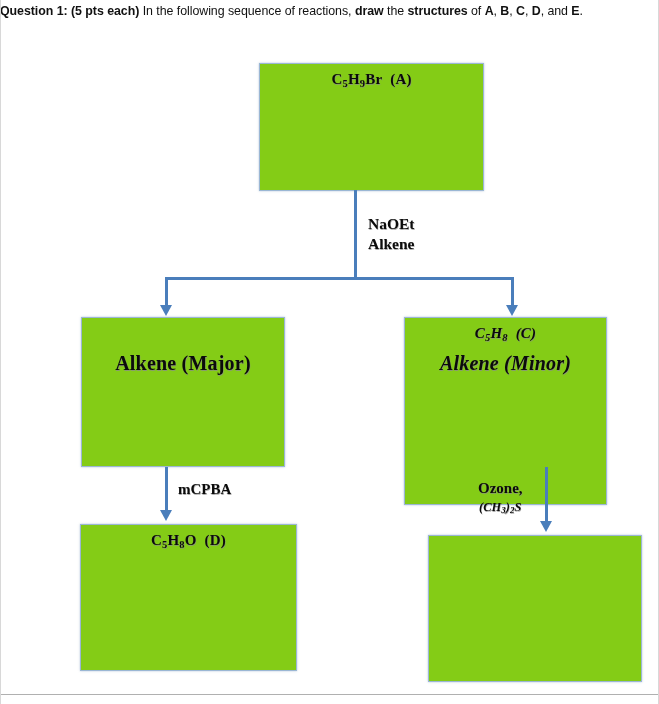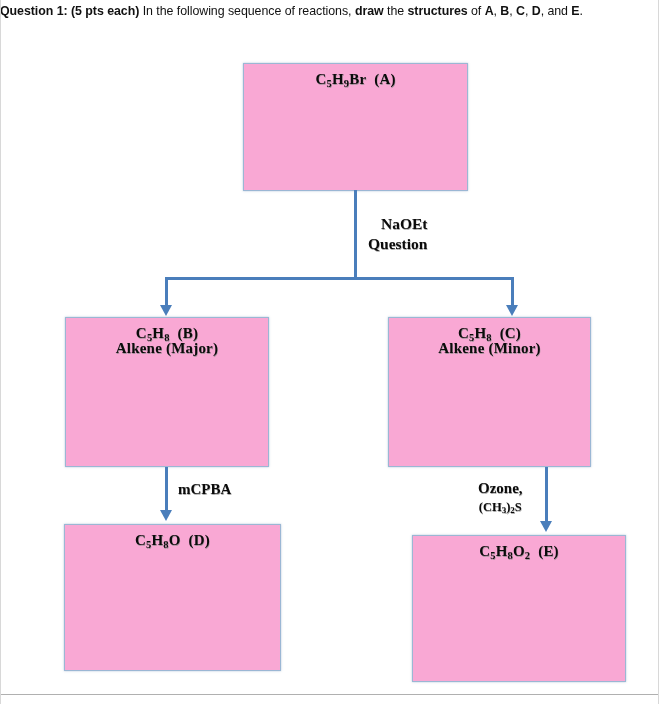--- a/index.html
+++ b/index.html
@@ -36,54 +36,55 @@
     left: 0;
     top: 0;
     width: 659px;
     height: 704px;
   }
 
   
   .flow-box {
     position: absolute;
     box-sizing: border-box;
-    background: #f9a8d4;
+    background: #84cc16;
     border: 1.6px solid #9bb7d4;
     box-shadow: 0 0 2px rgba(120,150,185,0.55);
+    margin-left: 16px;
   }
   .flow-box .box-text {
     position: absolute;
     left: 0;
     right: 0;
     text-align: center;
     font-family: "Liberation Serif", serif;
     font-weight: bold;
     color: #0b0b0b;
     text-shadow: 0.5px 0.5px 0.6px rgba(140,140,140,0.75);
   }
   .flow-box .line1 {
     top: 7px;
     font-size: 15px;
     letter-spacing: 0.2px;
   }
   .flow-box .line2 {
-    top: 22px;
-    font-size: 15px;
+    top: 34px;
+    font-size: 20px;
     letter-spacing: 0.2px;
   }
   .flow-box sub {
     font-size: 10.5px;
     vertical-align: baseline;
     position: relative;
     bottom: -2.5px;
   }
 
   #box-a { left: 243px; top: 63px;  width: 225px; height: 128px; }
   #box-b { left: 65px;  top: 317px; width: 204px; height: 150px; }
-  #box-c { left: 388px; top: 317px; width: 203px; height: 150px; }
+  #box-c { left: 388px; top: 317px; width: 203px; height: 188px; font-style: italic; }
   #box-d { left: 64px;  top: 524px; width: 217px; height: 147px; }
   #box-e { left: 412px; top: 535px; width: 214px; height: 147px; }
 
   
   .conn-line {
     position: absolute;
     background: #4a7ebb;
   }
   .conn-v { width: 2.6px; }
   .conn-h { height: 2.6px; }
@@ -134,20 +135,21 @@
   }
   #reagent-ozone {
     left: 478px; top: 479px;
     font-size: 15px;
     line-height: 19px;
     text-align: center;
   }
   #reagent-ozone .small {
     font-size: 12.5px;
     display: block;
+    font-style: italic;
   }
   #reagent-ozone .small sub {
     font-size: 9px;
     vertical-align: baseline;
     position: relative;
     bottom: -2px;
   }
 
   
   #page-divider {
@@ -184,61 +186,55 @@
 
 <div id="flow-canvas">
 
   <div class="flow-box" id="box-a">
     <div class="box-text line1">
       <span>C<sub>5</sub>H<sub>9</sub>Br</span>&nbsp;&nbsp;<span>(A)</span>
     </div>
   </div>
 
   <div class="flow-box" id="box-b">
-    <div class="box-text line1">
-      <span>C<sub>5</sub>H<sub>8</sub></span>&nbsp;&nbsp;<span>(B)</span>
-    </div>
     <div class="box-text line2">Alkene (Major)</div>
   </div>
 
   <div class="flow-box" id="box-c">
     <div class="box-text line1">
       <span>C<sub>5</sub>H<sub>8</sub></span>&nbsp;&nbsp;<span>(C)</span>
     </div>
     <div class="box-text line2">Alkene (Minor)</div>
   </div>
 
   <div class="flow-box" id="box-d">
     <div class="box-text line1">
       <span>C<sub>5</sub>H<sub>8</sub>O</span>&nbsp;&nbsp;<span>(D)</span>
     </div>
   </div>
 
   <div class="flow-box" id="box-e">
-    <div class="box-text line1">
-      <span>C<sub>5</sub>H<sub>8</sub>O<sub>2</sub></span>&nbsp;&nbsp;<span>(E)</span>
-    </div>
   </div>
 
   <div class="conn-line conn-v" id="trunk-v"></div>
   <div class="conn-line conn-h" id="split-h"></div>
   <div class="conn-line conn-v" id="branch-left-v"></div>
   <div class="conn-line conn-v" id="branch-right-v"></div>
   <div class="arrow-head" id="branch-left-head"></div>
   <div class="arrow-head" id="branch-right-head"></div>
 
   <div class="conn-line conn-v" id="bd-v"></div>
   <div class="arrow-head" id="bd-head"></div>
 
   <div class="conn-line conn-v" id="ce-v"></div>
   <div class="arrow-head" id="ce-head"></div>
 
   <div class="reagent" id="reagent-naoet">
     <div>NaOEt</div>
-    <div>Question</div>
+    <div>Alkene</div>
   </div>
 
   <div class="reagent" id="reagent-mcpba">mCPBA</div>
 
   <div class="reagent" id="reagent-ozone">
     <div>Ozone,</div>
     <span class="small">(CH<sub>3</sub>)<sub>2</sub>S</span>
   </div>
 </div>
 

